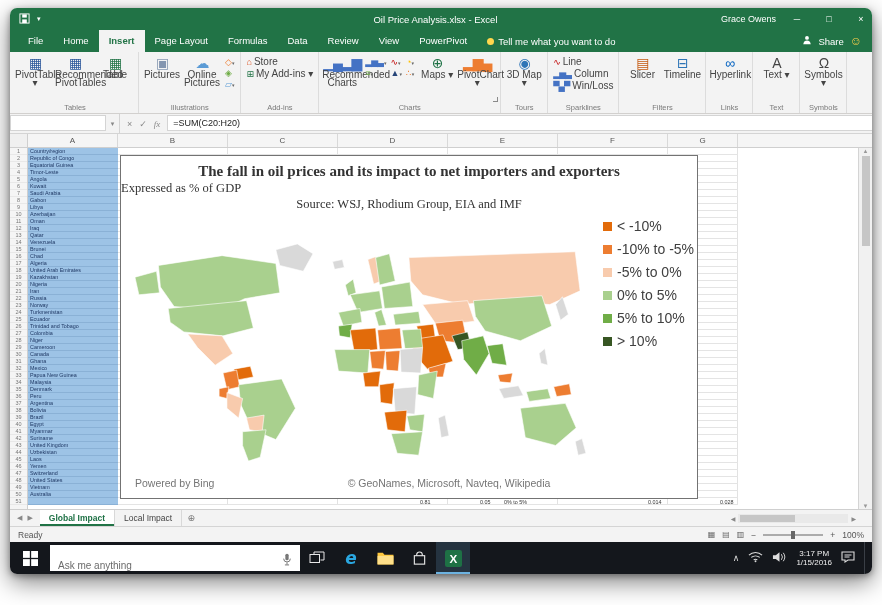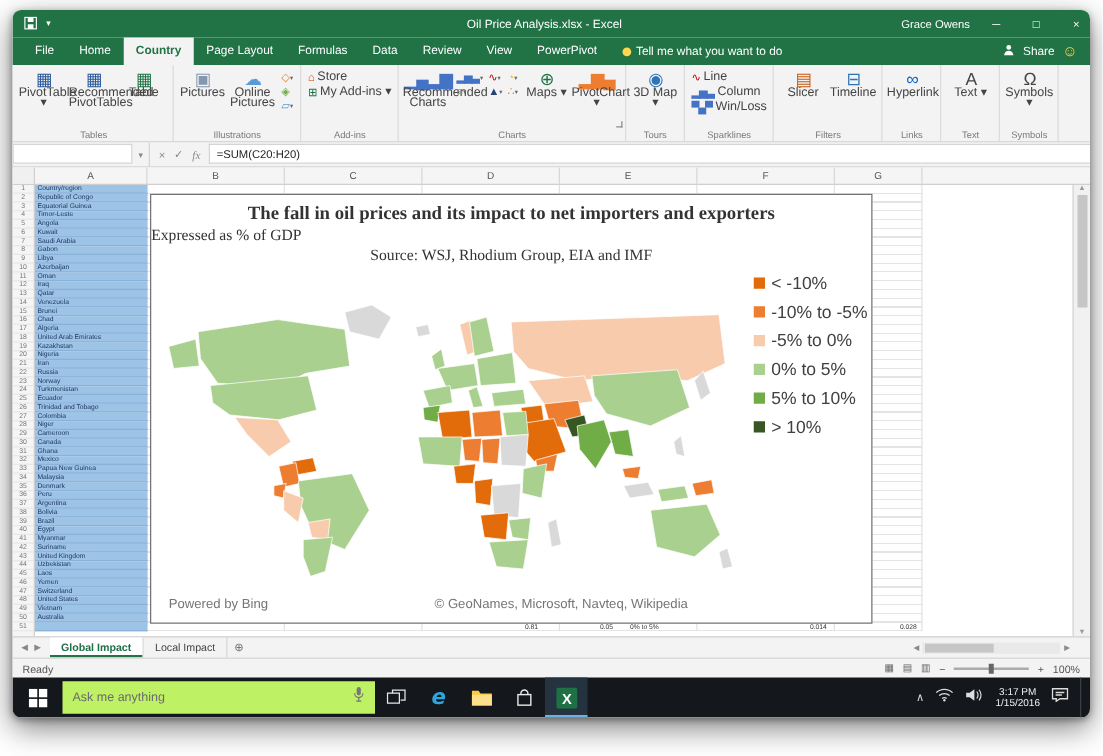--- a/index.html
+++ b/index.html
@@ -95,21 +95,21 @@
   
   .sbar { height:16px; background:#f3f3f3; border-top:1px solid #d4d4d4; display:flex; align-items:center; font-size:8.5px; color:#555; padding:0 8px; flex:0 0 auto; }
   .sbar-right { margin-left:auto; display:flex; align-items:center; gap:7px; }
   .viewico { font-size:8px; color:#666; }
   .zoom-track { width:60px; height:2px; background:#ababab; position:relative; }
   .zoom-thumb { position:absolute; left:28px; top:-3px; width:4px; height:8px; background:#666; }
 
   
   .taskbar { height:32px; background:#14171c; display:flex; align-items:center; flex:0 0 auto; }
   .tb-start { width:40px; height:32px; display:flex; align-items:center; justify-content:center; }
-  .tb-search { width:250px; height:26px; background:#bef264; display:flex; align-items:center; padding:0 8px; }
+  .tb-search { width:250px; height:26px; background:#ffffff; display:flex; align-items:flex-end; padding:0 8px; }
   .tb-search-text { color:#6b6b6b; font-size:10px; flex:1; }
   .tb-icon { width:34px; height:32px; display:flex; align-items:center; justify-content:center; }
   .tb-icon.active { background:#253340; box-shadow:inset 0 -2px 0 #6cb2e0; }
   .tray { margin-left:auto; display:flex; align-items:center; gap:9px; padding-right:4px; color:#e8e8e8; }
   .tray-chevron { font-size:9px; color:#ddd; }
   .tray-time { text-align:center; font-size:8px; line-height:9.5px; color:#f0f0f0; }
   .show-desktop { width:4px; height:32px; border-left:1px solid #3a3f46; }
   .edge-e { color:#2aa7e0; font-weight:bold; font-style:italic; font-size:17px; line-height:17px; font-family:"DejaVu Sans",sans-serif; }
 </style>
 </head>
@@ -132,21 +132,21 @@
       <span class="winbtn">─</span>
       <span class="winbtn">□</span>
       <span class="winbtn">×</span>
     </div>
   </div>
 
   <div class="ribbon-tabs">
     <div id="ribbonTabs" style="display:flex;align-items:stretch;justify-content:flex-end;">
         <div class="rtab">File</div>
         <div class="rtab">Home</div>
-        <div class="rtab active">Country</div>
+        <div class="rtab active">Insert</div>
         <div class="rtab">Page Layout</div>
         <div class="rtab">Formulas</div>
         <div class="rtab">Data</div>
         <div class="rtab">Review</div>
         <div class="rtab">View</div>
         <div class="rtab">PowerPivot</div>
       </div>
     <div class="tellme">
       <span class="bulb"></span>
       <span>Tell me what you want to do</span>

